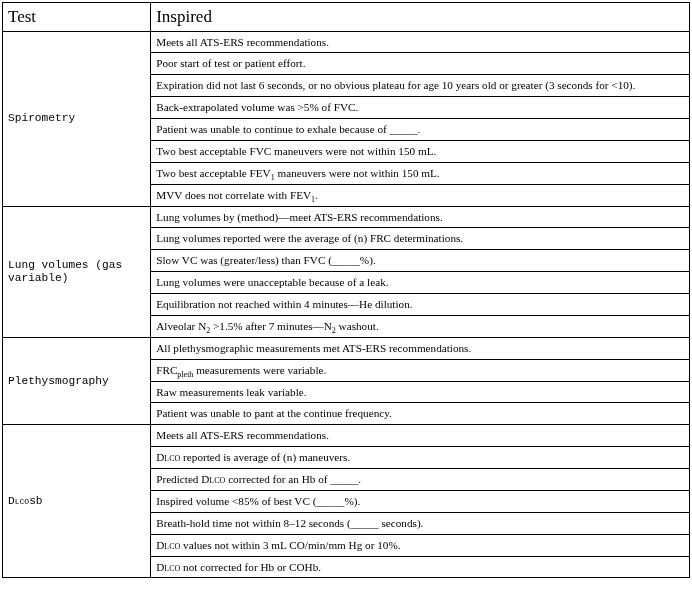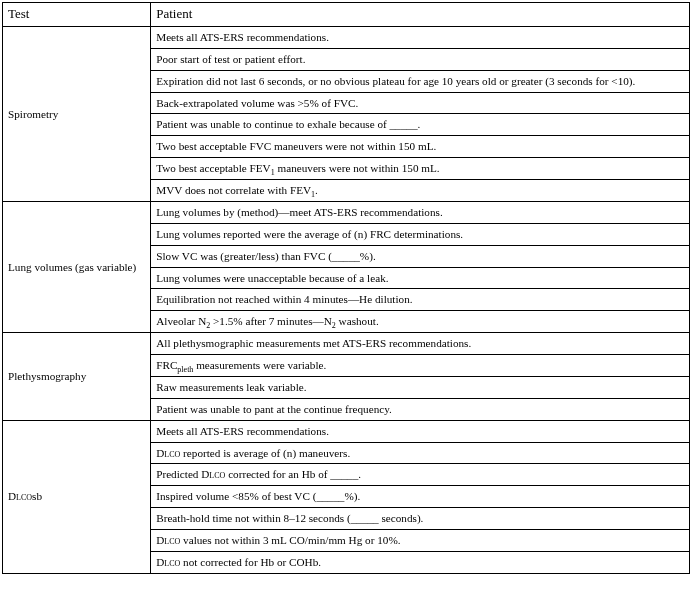--- a/index.html
+++ b/index.html
@@ -32,27 +32,28 @@
     padding: 4px 5px 4px 5px;
     vertical-align: middle;
     text-align: left;
     font-weight: normal;
     line-height: 1.15;
   }
   col.c-test { width: 148px; }
   col.c-comment { width: 538px; }
   .hdr td {
     font-weight: bold;
-    font-size: 13px;
+    font-size: 17px;
     padding-top: 4px;
     padding-bottom: 4px;
   }
   .test-cell {
     vertical-align: top;
     padding-top: 5px;
+    font-family: Liberation Mono, monospace;
   }
   .sub {
     font-size: 8px;
     vertical-align: sub;
     line-height: 0;
   }
   .sc {
     font-variant: small-caps;
   }
   .row-txt {
@@ -66,21 +67,21 @@
 
 <div class="sheet">
   <table class="pft">
     <colgroup>
       <col class="c-test">
       <col class="c-comment">
     </colgroup>
     <tbody>
       <tr class="hdr">
         <td>Test</td>
-        <td>Patient</td>
+        <td>Inspired</td>
       </tr>
 
       <tr>
         <td class="test-cell" rowspan="8">Spirometry</td>
         <td class="row-txt">Meets all ATS-ERS recommendations.</td>
       </tr>
       <tr>
         <td class="row-txt">Poor start of test or patient effort.</td>
       </tr>
       <tr>

